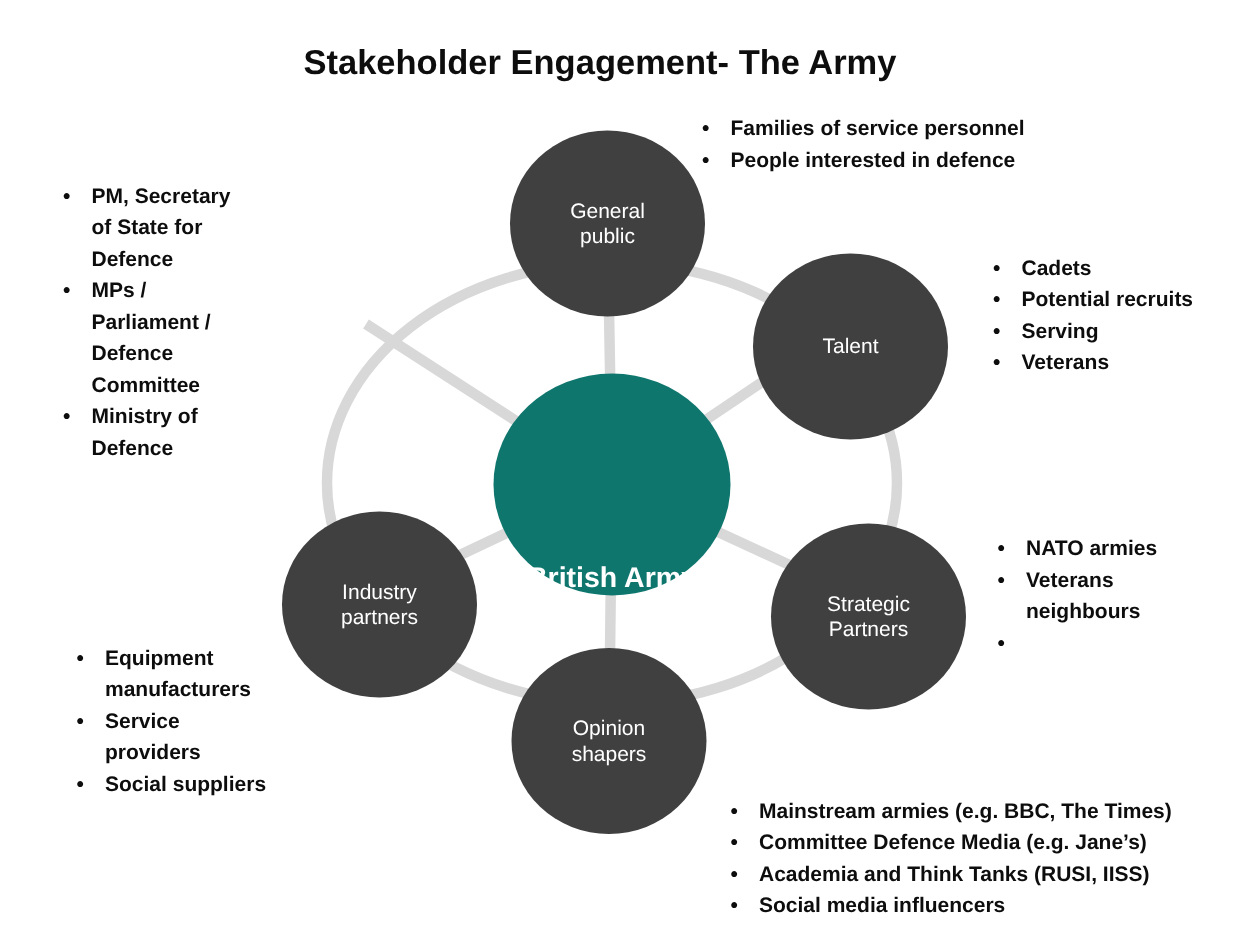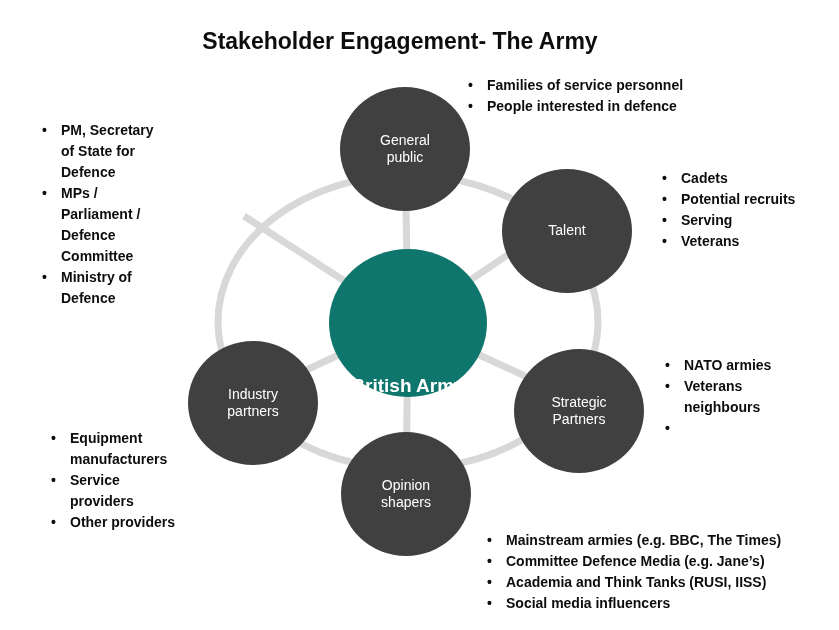--- a/index.html
+++ b/index.html
@@ -149,21 +149,21 @@
 neighbours</span></li>
         <li><span class="bullet">•</span></li>
       </ul>
   </div>
   <div class="notes notes-industry">
     <ul>
         <li><span class="bullet">•</span><span class="bullet-text">Equipment
 manufacturers</span></li>
         <li><span class="bullet">•</span><span class="bullet-text">Service
 providers</span></li>
-        <li><span class="bullet">•</span><span class="bullet-text">Other providers</span></li>
+        <li><span class="bullet">•</span><span class="bullet-text">Social suppliers</span></li>
       </ul>
   </div>
   <div class="notes notes-opinion">
     <ul>
         <li><span class="bullet">•</span><span class="bullet-text">Mainstream armies (e.g. BBC, The Times)</span></li>
         <li><span class="bullet">•</span><span class="bullet-text">Committee Defence Media (e.g. Jane’s)</span></li>
         <li><span class="bullet">•</span><span class="bullet-text">Academia and Think Tanks (RUSI, IISS)</span></li>
         <li><span class="bullet">•</span><span class="bullet-text">Social media influencers</span></li>
       </ul>
   </div>

